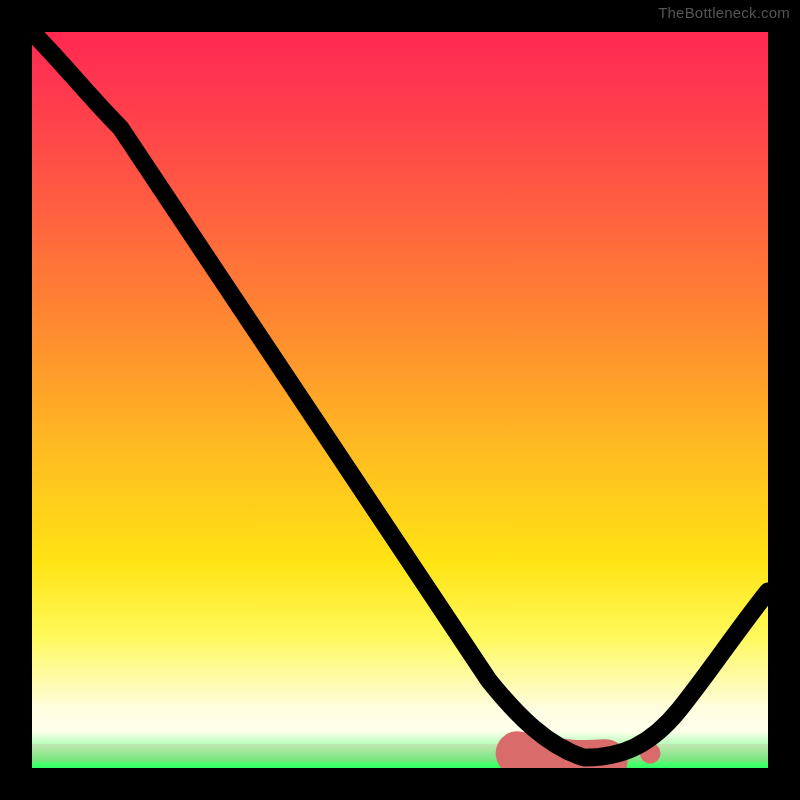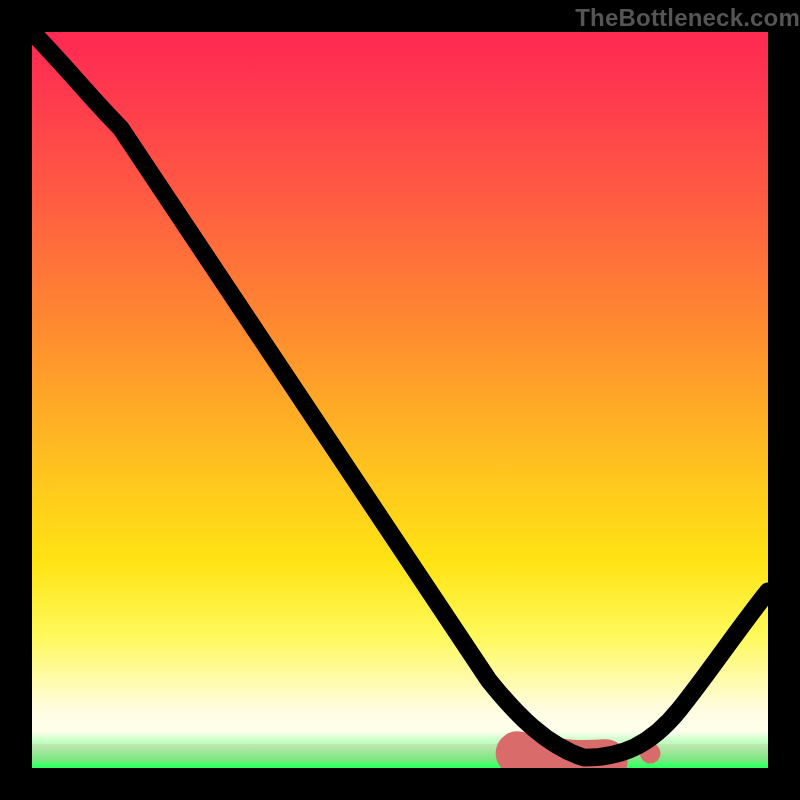--- a/index.html
+++ b/index.html
@@ -13,24 +13,24 @@
   }
   .wrap {
     position: relative;
     width: 800px;
     height: 800px;
     background: #000;
   }
   .watermark {
     position: absolute;
     top: 4px;
-    right: 0;
+    right: 10px;
     color: #555;
-    font-size: 24px;
-    font-weight: 700;
+    font-size: 15px;
+    font-weight: 400;
     letter-spacing: 0.2px;
     z-index: 5;
   }
   .plot {
     position: absolute;
     left: 32px;
     top: 32px;
     width: 736px;
     height: 736px;
     overflow: hidden;

